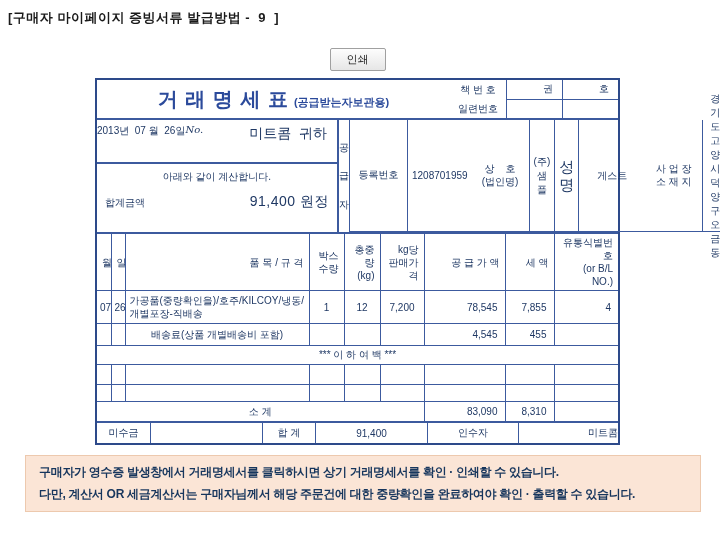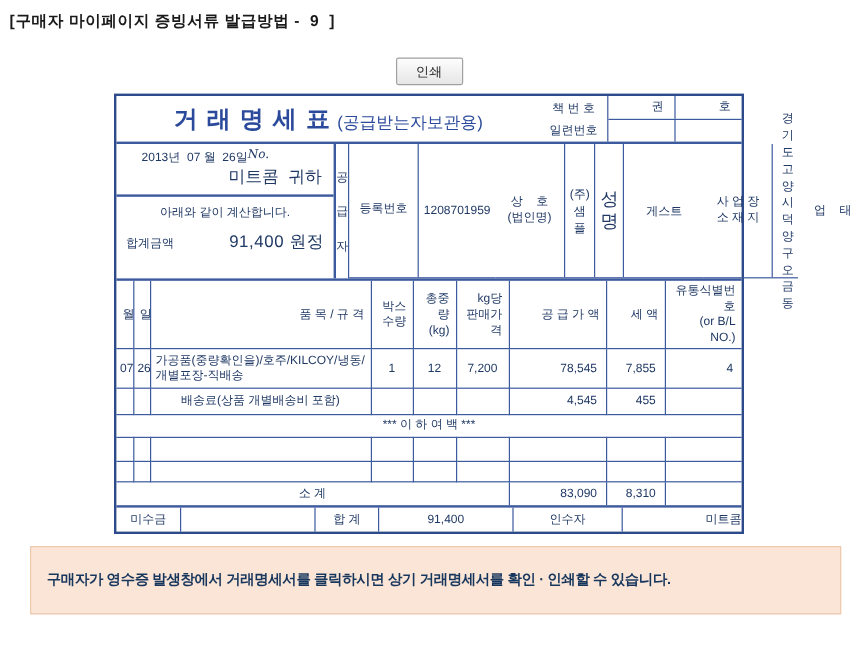--- a/index.html
+++ b/index.html
@@ -15,34 +15,34 @@
 
   .print-row{position:absolute;top:48px;left:95px;width:525px;text-align:center}
   .print-btn{font-family:inherit;font-size:11px;color:#222;background:linear-gradient(#fdfdfd,#e6e6e6);border:1px solid #a0a0a0;border-radius:2px;padding:3px 16px;cursor:pointer}
 
   .inv{position:absolute;top:78px;left:95px;width:525px;height:367px;border:2px solid var(--blue-dark);display:flex;flex-direction:column;background:#fff}
 
   
   .inv-header{height:40px;flex:0 0 40px;border-bottom:2px solid var(--blue);display:flex}
   .title-block{width:353px;display:flex;align-items:center;justify-content:center;gap:5px}
   .inv-title{font-size:20px;font-weight:bold;color:#2b4a9b;white-space:pre;letter-spacing:1px}
-  .inv-title-sub{font-size:14px;font-weight:normal;color:#2b4a9b;padding-top:7px;white-space:pre}
+  .inv-title-sub{font-size:11px;font-weight:bold;color:#2b4a9b;padding-top:7px;white-space:pre}
   .bookno{flex:1;display:flex}
   .bookno-labels{width:56px;display:flex;flex-direction:column}
   .bookno-labels>div{flex:1;display:flex;align-items:center;justify-content:center;font-size:10px;white-space:pre}
   .bookno-cells{flex:1;border-left:1px solid var(--blue);display:flex;flex-direction:column}
   .bookno-cells .r{flex:1;display:flex}
   .bookno-cells .r.top{border-bottom:1px solid var(--blue)}
   .bookno-cells .c{flex:1;display:flex;align-items:center;justify-content:flex-end;padding-right:9px;font-size:10px}
   .bookno-cells .c + .c{border-left:1px solid var(--blue)}
 
   
   .inv-mid{height:114px;flex:0 0 114px;border-bottom:2px solid var(--blue);display:flex}
   .mid-left{width:266px;border-right:2px solid var(--blue);display:flex;flex-direction:column}
-  .date-box{height:44px;flex:0 0 44px;border-bottom:2px solid var(--blue);padding:4px 8px 2px 21px;display:flex;flex-direction:column}
+  .date-box{height:44px;flex:0 0 44px;border-bottom:2px solid var(--blue);padding:4px 8px 2px 0;display:flex;flex-direction:row}
   .date-line{display:flex;justify-content:space-between;font-size:10px}
   .date-line .no{font-family:"DejaVu Serif",serif;font-style:italic;margin-right:46px;font-size:10px}
   .recipient{text-align:right;font-size:14px;padding-right:2px;white-space:pre;margin-top:1px}
   .calc-box{flex:1;padding:6px 8px;display:flex;flex-direction:column}
   .calc-note{text-align:center;font-size:10px;margin-bottom:9px}
   .total-line{display:flex;justify-content:space-between;align-items:baseline}
   .total-line .lbl{font-size:10px}
   .total-line .val{font-size:14px;letter-spacing:0.5px}
   .sup-strip{width:16px;display:flex;flex-direction:column;align-items:center;justify-content:space-evenly;font-size:10px;padding:6px 0}
   .mid-right{flex:1;border-left:1px solid var(--blue);display:flex;flex-direction:row}
@@ -253,13 +253,14 @@
     <div class="f-tot-l">합 계</div>
     <div class="f-tot-v">91,400</div>
     <div class="f-taker-l">인수자</div>
     <div class="f-taker-v">미트콤</div>
   </div>
 
 </div>
 
 <div class="notice">
   <div class="nline">구매자가 영수증 발생창에서 거래명세서를 클릭하시면 상기 거래명세서를 확인 · 인쇄할 수 있습니다.</div>
+  <div class="nline">다만, 계산서 OR 세금계산서는 구매자님께서 해당 주문건에 대한 중량확인을 완료하여야 확인 · 출력할 수 있습니다.</div>
 </div>
 
 </body></html>

